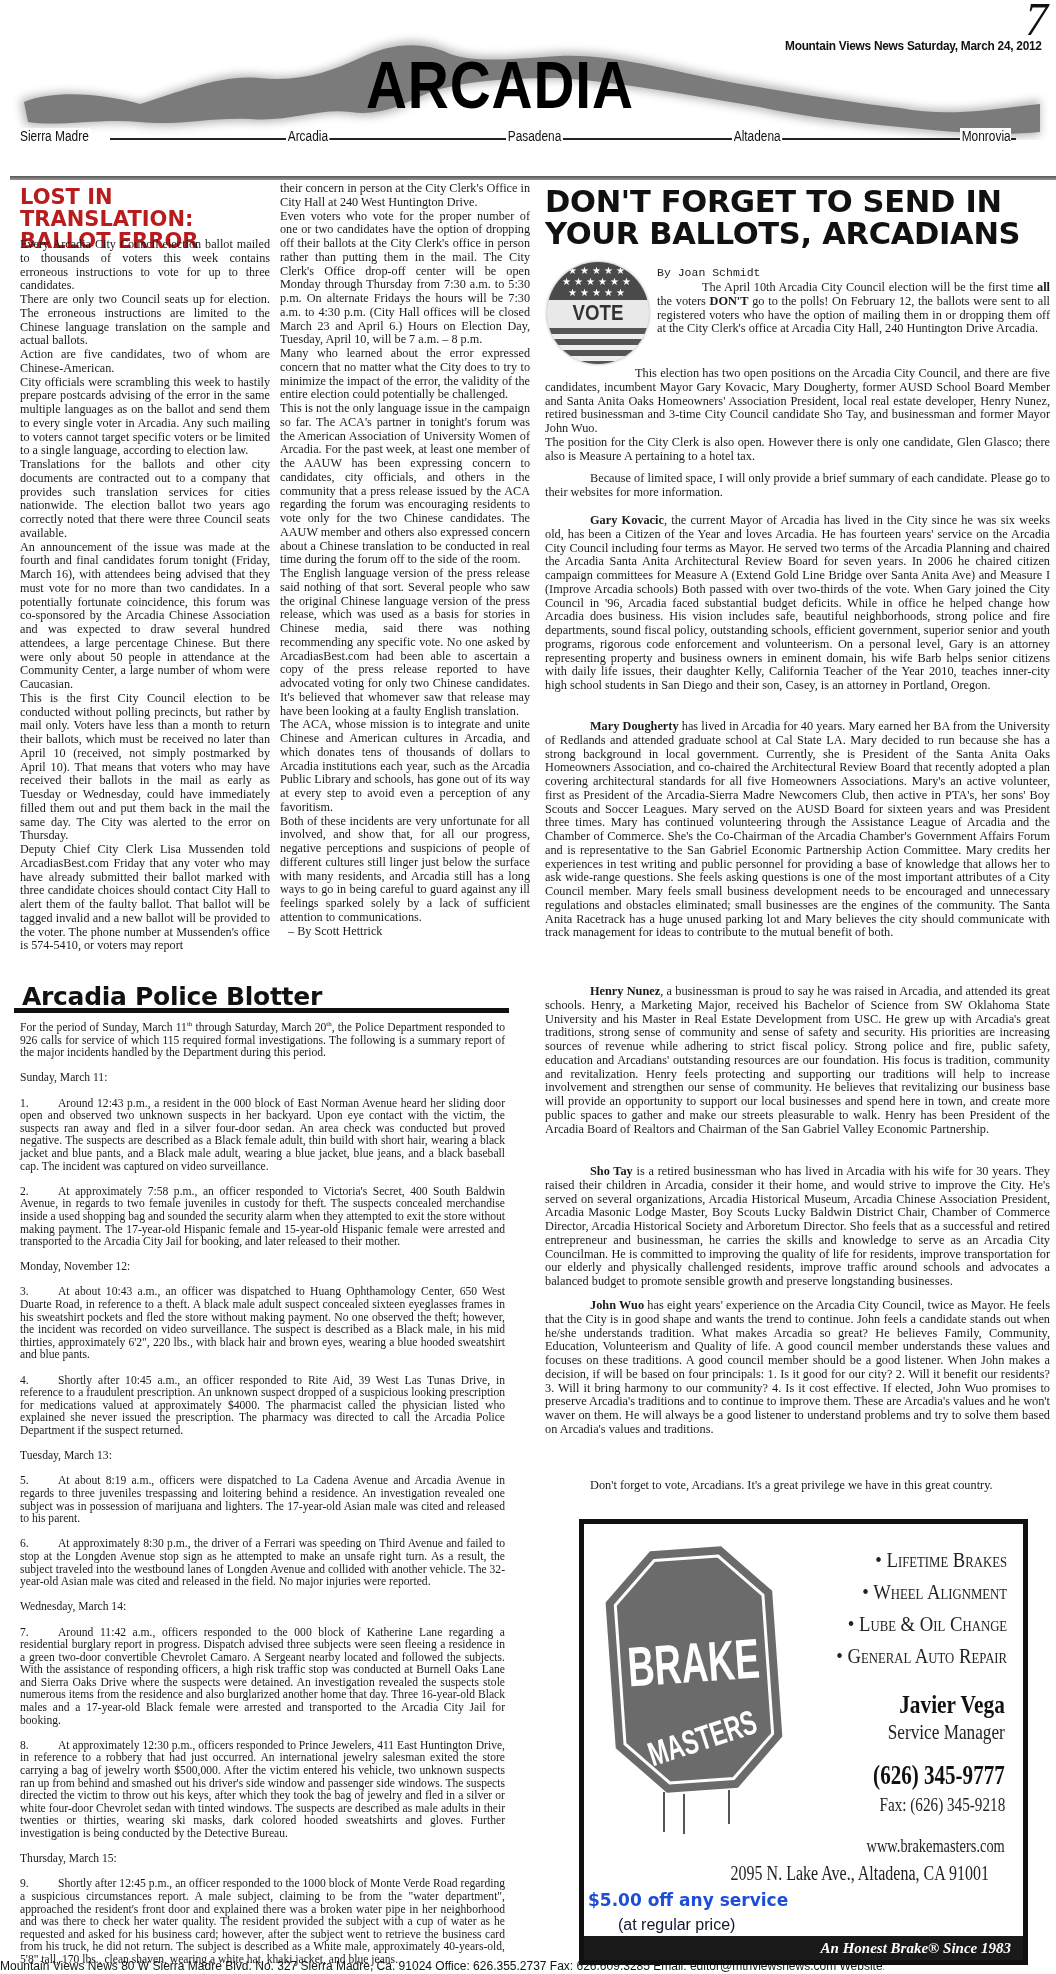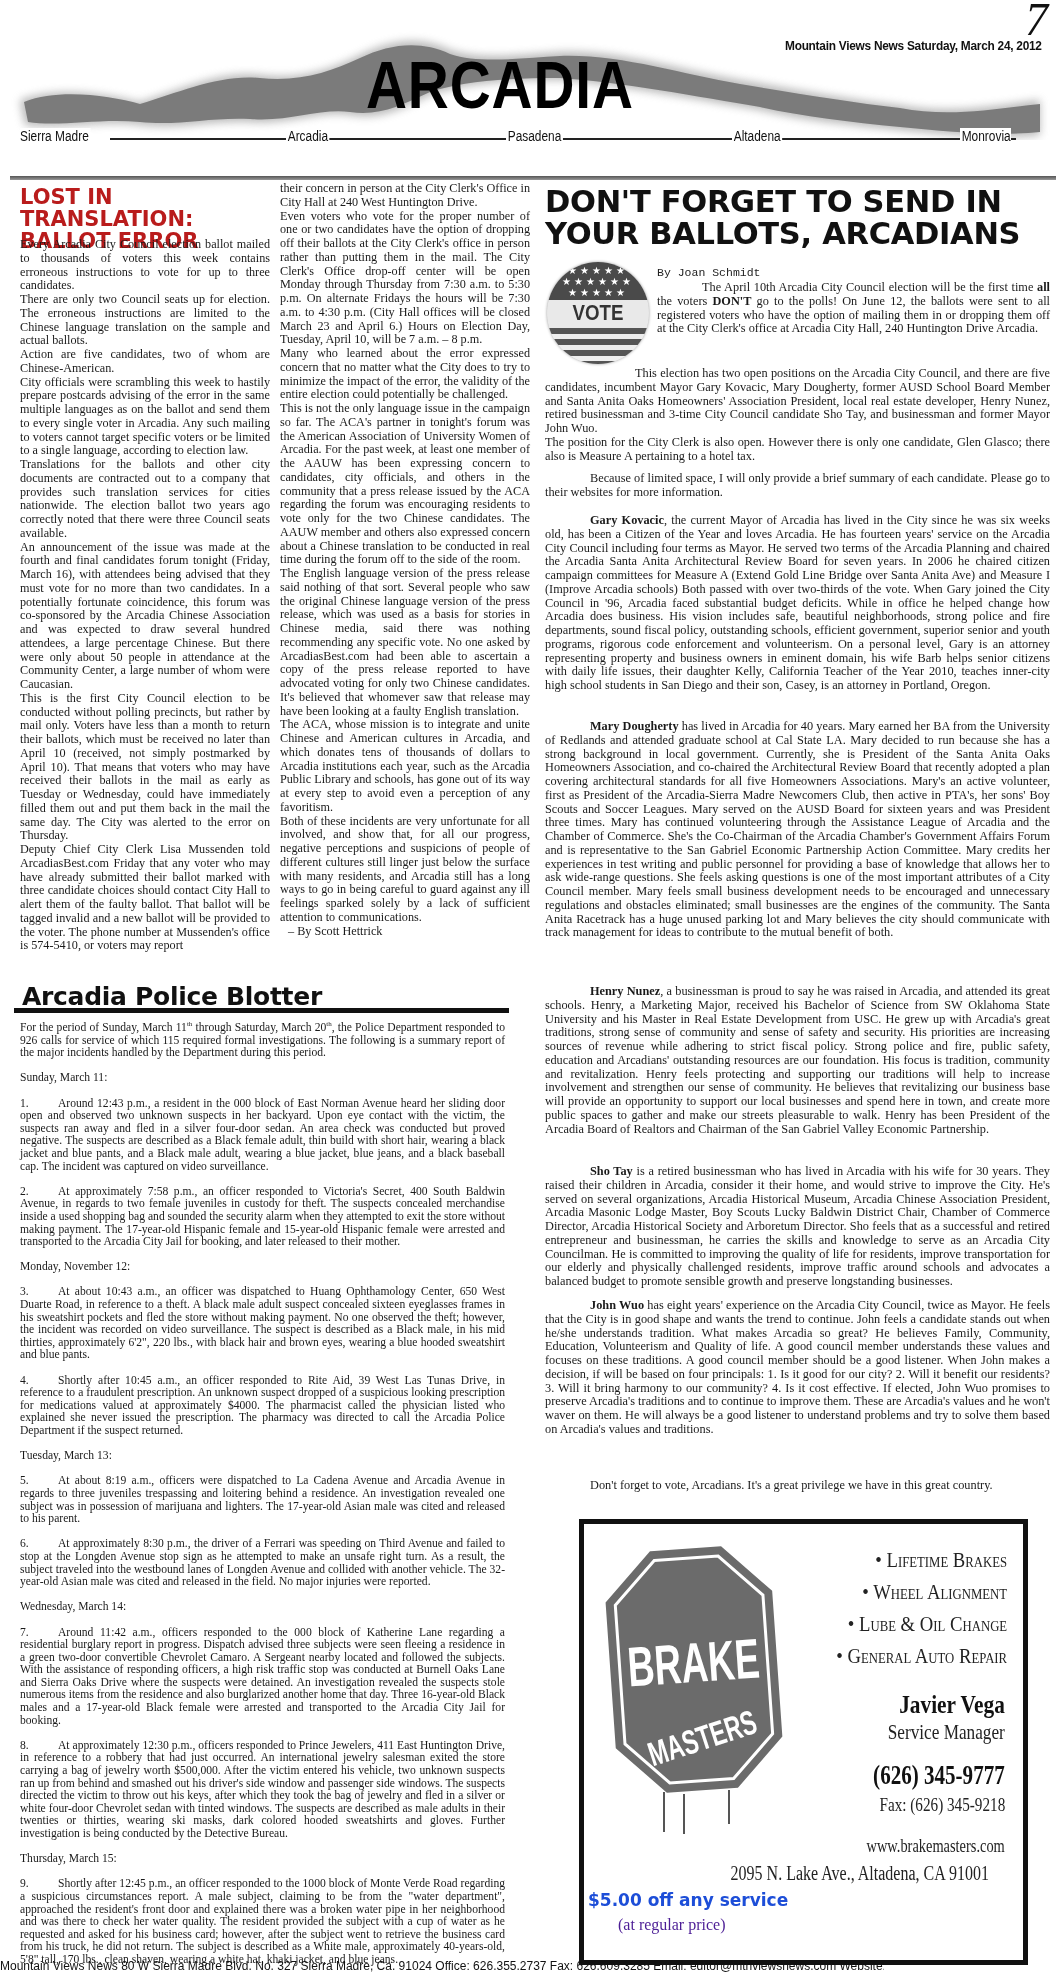--- a/index.html
+++ b/index.html
@@ -42,21 +42,21 @@
   .ad { position: absolute; left: 579px; top: 1519px; width: 449px; height: 446px; border: 5px solid #111; background: #fff; }
   .ad-sign { position: absolute; left: 20px; top: 18px; width: 180px; height: 310px; }
   .ad-services { position: absolute; right: 16px; top: 20px; text-align: right; font-family: "Liberation Serif", serif; font-size: 22px; line-height: 32px; color: #222; font-variant: small-caps; transform: scaleX(0.85); transform-origin: right; }
   .ad-name { position: absolute; right: 18px; top: 166px; font-family: "Liberation Serif", serif; font-weight: bold; font-size: 26px; color: #111; transform: scaleX(0.82); transform-origin: right; }
   .ad-role { position: absolute; right: 18px; top: 196px; font-family: "Liberation Serif", serif; font-size: 21px; color: #222; transform: scaleX(0.82); transform-origin: right; }
   .ad-phone { position: absolute; right: 18px; top: 236px; font-family: "Liberation Serif", serif; font-weight: bold; font-size: 27px; color: #111; transform: scaleX(0.78); transform-origin: right; }
   .ad-fax { position: absolute; right: 18px; top: 270px; font-family: "Liberation Serif", serif; font-size: 19px; color: #222; transform: scaleX(0.8); transform-origin: right; }
   .ad-web { position: absolute; right: 18px; top: 312px; font-family: "Liberation Serif", serif; font-size: 18px; color: #222; transform: scaleX(0.8); transform-origin: right; }
   .ad-addr { position: absolute; right: 34px; top: 338px; font-family: "Liberation Serif", serif; font-size: 20px; color: #222; transform: scaleX(0.8); transform-origin: right; }
   .ad-offer { position: absolute; left: 4px; top: 366px; font-family: "DejaVu Sans", sans-serif; font-weight: bold; font-size: 17px; color: #1d4ed8; }
-  .ad-offer-sub { position: absolute; left: 34px; top: 392px; font-family: Liberation Serif, serif; font-size: 16px; color: #4c1d95; }
+  .ad-offer-sub { position: absolute; left: 34px; top: 392px; font-family: Liberation Sans, sans-serif; font-size: 16px; color: #0f172a; }
   .ad-bar { position: absolute; left: 0; right: 0; bottom: 0; height: 24px; background: #1a1a1a; color: #fff; text-align: right; padding-right: 12px; font-family: "Liberation Serif", serif; font-weight: bold; font-style: italic; font-size: 15px; line-height: 24px; }
 
   .footer { position: absolute; left: 0; top: 1959px; width: 884px; height: 15px; font-family: "Liberation Sans", sans-serif; font-size: 12px; line-height: 15px; color: #111; white-space: nowrap; overflow: hidden; }
 </style>
 </head>
 <body>
 
 <div class="masthead">
   <svg class="wave" viewBox="0 0 1056 110" preserveAspectRatio="none">
     <defs>
@@ -104,21 +104,21 @@
 </div>
 
 <div class="h-dont">DON'T FORGET TO SEND IN YOUR BALLOTS, ARCADIANS</div>
 <div class="vote-badge">
   <div class="vote-stars">★★★★★<br>★★★★★★<br>★★★★★</div>
   <div class="vote-text">VOTE</div>
   <div class="vote-stripes"></div>
 </div>
 <div class="by-joan">By Joan Schmidt</div>
 <div class="lede">
-  <p class="ind"><span>The April 10th Arcadia City Council election will be the first time </span><b>all</b><span> the voters </span><b>DON'T</b><span> go to the polls! On June 12, the ballots were sent to all registered voters who have the option of mailing them in or dropping them off at the City Clerk's office at Arcadia City Hall, 240 Huntington Drive Arcadia.</span></p>
+  <p class="ind"><span>The April 10th Arcadia City Council election will be the first time </span><b>all</b><span> the voters </span><b>DON'T</b><span> go to the polls! On February 12, the ballots were sent to all registered voters who have the option of mailing them in or dropping them off at the City Clerk's office at Arcadia City Hall, 240 Huntington Drive Arcadia.</span></p>
 </div>
 <div class="col col3" style="top:367px">
   <p class="ind-big">This election has two open positions on the Arcadia City Council, and there are five candidates, incumbent Mayor Gary Kovacic, Mary Dougherty, former AUSD School Board Member and Santa Anita Oaks Homeowners' Association President, local real estate developer, Henry Nunez, retired businessman and 3-time City Council candidate Sho Tay, and businessman and former Mayor John Wuo.</p>
   <p>The position for the City Clerk is also open. However there is only one candidate, Glen Glasco; there also is Measure A pertaining to a hotel tax.</p>
 </div>
 <div class="col col3" style="top:472px">
   <p class="ind">Because of limited space, I will only provide a brief summary of each candidate. Please go to their websites for more information.</p>
 </div>
 <div class="col col3" style="top:514px">
   <p class="ind"><b>Gary Kovacic</b><span>, the current Mayor of Arcadia has lived in the City since he was six weeks old, has been a Citizen of the Year and loves Arcadia. He has fourteen years' service on the Arcadia City Council including four terms as Mayor. He served two terms of the Arcadia Planning and chaired the Arcadia Santa Anita Architectural Review Board for seven years. In 2006 he chaired citizen campaign committees for Measure A (Extend Gold Line Bridge over Santa Anita Ave) and Measure I (Improve Arcadia schools) Both passed with over two-thirds of the vote. When Gary joined the City Council in '96, Arcadia faced substantial budget deficits. While in office he helped change how Arcadia does business. His vision includes safe, beautiful neighborhoods, strong police and fire departments, sound fiscal policy, outstanding schools, efficient government, superior senior and youth programs, rigorous code enforcement and volunteerism. On a personal level, Gary is an attorney representing property and business owners in eminent domain, his wife Barb helps senior citizens with daily life issues, their daughter Kelly, California Teacher of the Year 2010, teaches inner-city high school students in San Diego and their son, Casey, is an attorney in Portland, Oregon.</span></p>
@@ -181,15 +181,16 @@
     <div>• General Auto Repair</div>
   </div>
   <div class="ad-name">Javier Vega</div>
   <div class="ad-role">Service Manager</div>
   <div class="ad-phone">(626) 345-9777</div>
   <div class="ad-fax">Fax: (626) 345-9218</div>
   <div class="ad-web">www.brakemasters.com</div>
   <div class="ad-addr">2095 N. Lake Ave., Altadena, CA 91001</div>
   <div class="ad-offer">$5.00 off any service</div>
   <div class="ad-offer-sub">(at regular price)</div>
+  <div class="ad-bar">An Honest Brake® Since 1983</div>
 </div>
 
 <div class="footer">Mountain Views News   80 W Sierra Madre Blvd.  No. 327   Sierra Madre, Ca.  91024   Office:  626.355.2737  Fax: 626.609.3285  Email: editor@mtnviewsnews.com   Website:  www.mtnviewsnews.com</div>
 
 </body></html>

